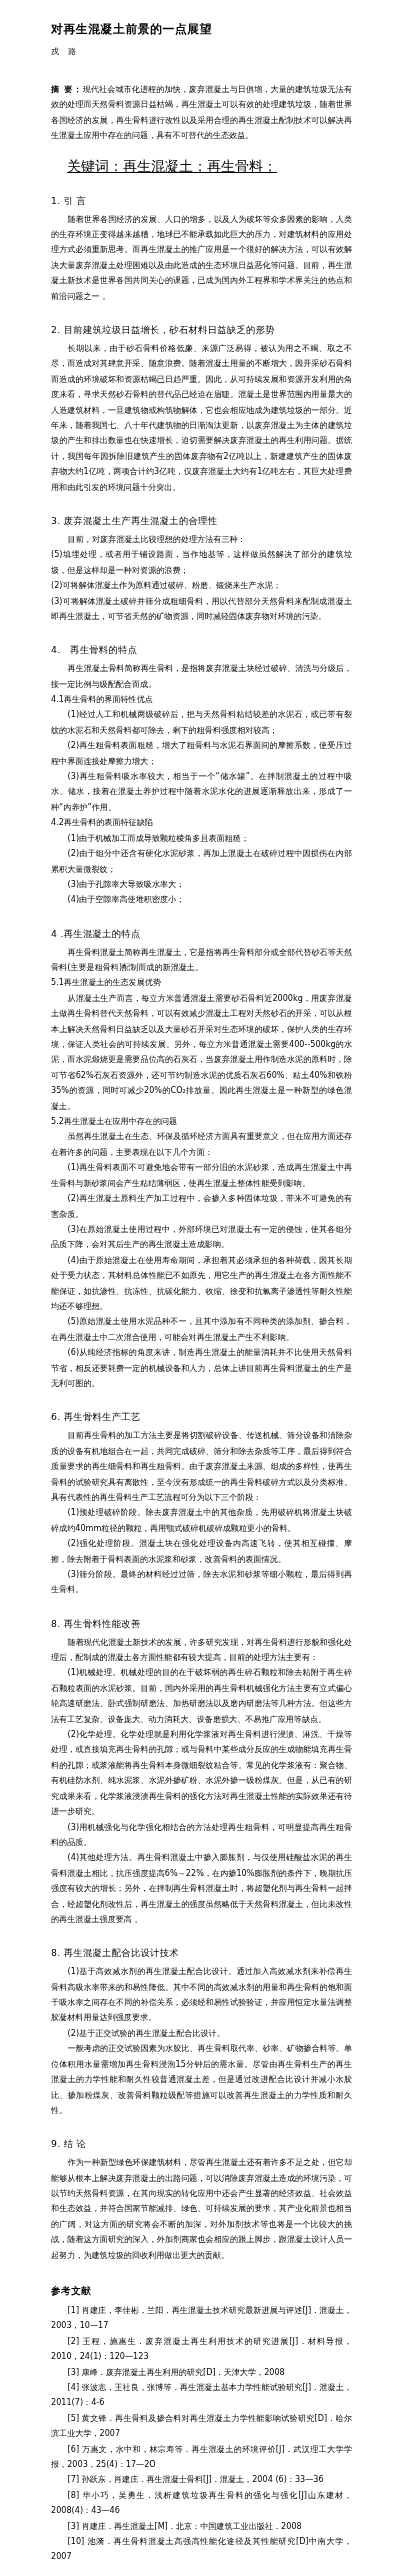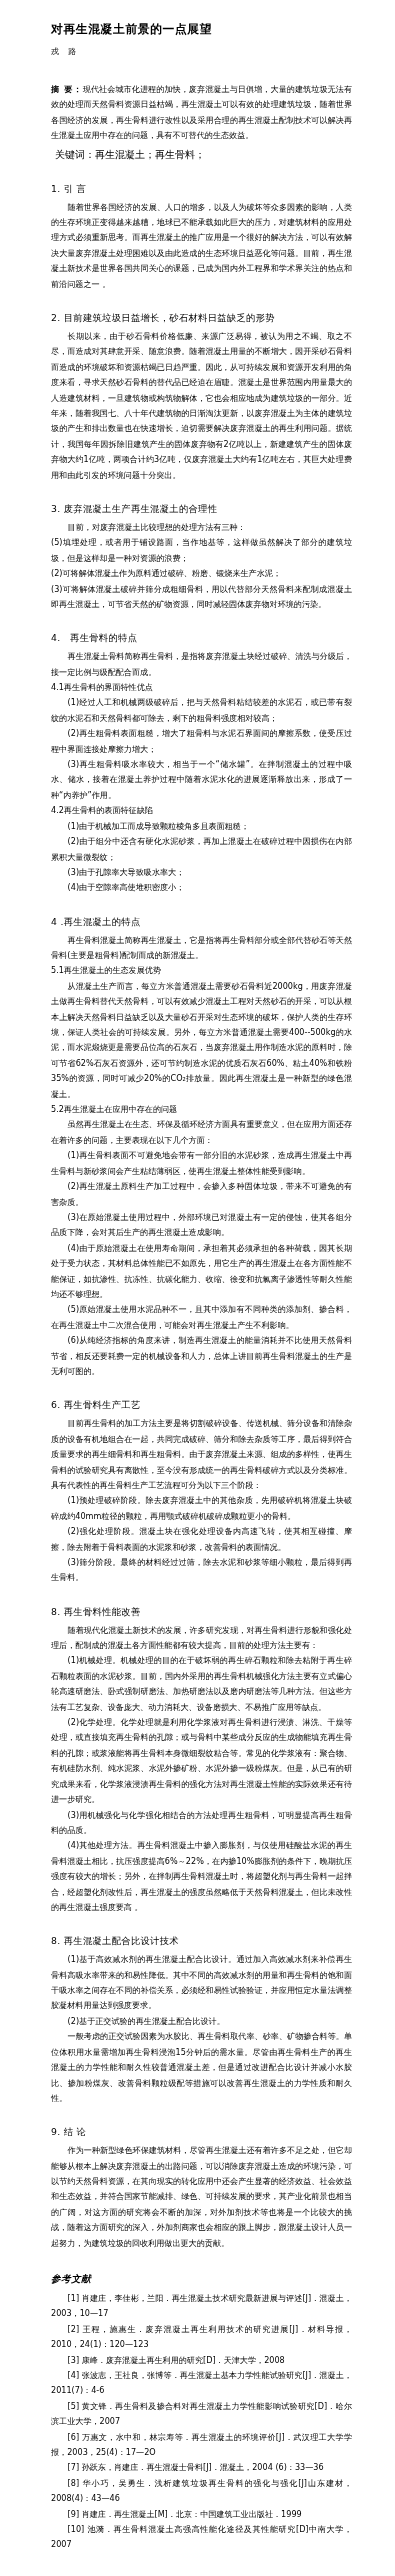--- a/index.html
+++ b/index.html
@@ -32,43 +32,43 @@
     margin: 25px 0 0 0;
     font-size: 8.1px;
     line-height: 15.4px;
     text-align: justify;
   }
   .abstract-label {
     font-weight: bold;
     letter-spacing: 1.1px;
   }
   .keywords {
-    margin: 4px;
-    font-size: 10px;
+    margin: 16px;
+    font-size: 14px;
     line-height: 15.4px;
+    text-decoration: underline;
   }
   .section h2 {
     margin: 20px 0 3.9px 0;
     font-size: 9.3px;
     font-weight: normal;
     letter-spacing: 0.3px;
   }
   .section p, .ref-item {
     margin: 0;
     font-size: 8.1px;
     line-height: 15.4px;
     text-align: justify;
   }
   .indent { text-indent: 2.05em; }
   .ref-heading {
     margin: 22.4px 0 4.5px 0;
     font-size: 9.5px;
     font-weight: bold;
     letter-spacing: 0.6px;
-    font-style: italic;
   }
   .ref-item { text-indent: 2.05em; }
 </style>
 </head>
 <body>
 
 <div class="page">
   <h1 class="title">对再生混凝土前景的一点展望</h1>
   <div class="author">戎 路</div>
   <p class="abstract"><span class="abstract-label">摘 要：</span><span>现代社会城市化进程的加快，废弃混凝土与日俱增，大量的建筑垃圾无法有效的处理而天然骨料资源日益枯竭，再生混凝土可以有效的处理建筑垃圾，随着世界各国经济的发展，再生骨料进行改性以及采用合理的再生混凝土配制技术可以解决再生混凝土应用中存在的问题，具有不可替代的生态效益。</span></p>
@@ -148,18 +148,18 @@
     <h2 class="ref-heading">参考文献</h2>
     <div id="ref-list">
         <p class="ref-item">[1] 肖建庄，李佳彬，兰阳．再生混凝土技术研究最新进展与评述[J]．混凝土，2003，10—17</p>
         <p class="ref-item">[2] 王程，施惠生．废弃混凝土再生利用技术的研究进展[J]．材料导报，2010，24(1)：120—123</p>
         <p class="ref-item">[3] 康峰．废弃混凝土再生利用的研究[D]．天津大学，2008</p>
         <p class="ref-item">[4] 张波志，王社良，张博等．再生混凝土基本力学性能试验研究[J]．混凝土，2011(7)：4-6</p>
         <p class="ref-item">[5] 黄文锋．再生骨料及掺合料对再生混凝土力学性能影响试验研究[D]．哈尔滨工业大学，2007</p>
         <p class="ref-item">[6] 万惠文，水中和，林宗寿等．再生混凝土的环境评价[J]．武汉理工大学学报，2003，25(4)：17—2O</p>
         <p class="ref-item">[7] 孙跃东，肖建庄．再生混凝士骨料[J]．混凝土，2004 (6)：33—36</p>
         <p class="ref-item">[8] 华小巧，吴勇生．浅析建筑垃圾再生骨料的强化与强化[J]山东建材，2008(4)：43—46</p>
-        <p class="ref-item">[9] 肖建庄．再生混凝土[M]．北京：中国建筑工业出版社．1999</p>
+        <p class="ref-item">[3] 肖建庄．再生混凝土[M]．北京：中国建筑工业出版社．2008</p>
         <p class="ref-item">[10] 池漪．再生骨料混凝土高强高性能化途径及其性能研究[D]中南大学，2007</p>
       </div>
   </div>
 </div>
 
 
 </body></html>

